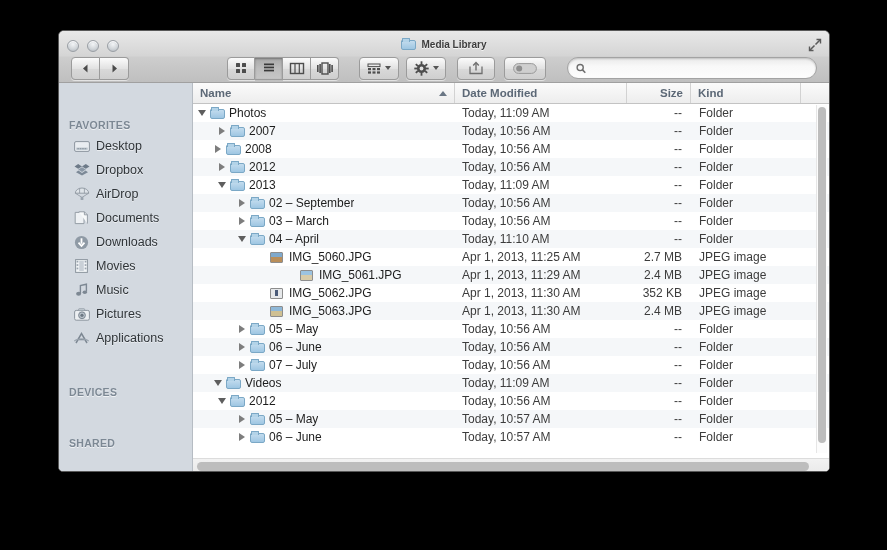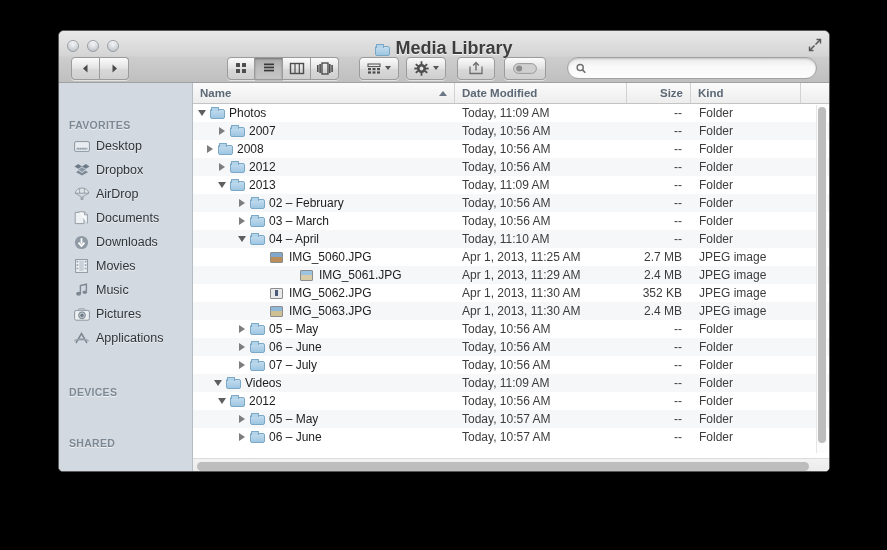--- a/index.html
+++ b/index.html
@@ -35,21 +35,21 @@
   }
   .light {
     width: 12px; height: 12px; border-radius: 50%;
     background: radial-gradient(circle at 50% 32%, #f2f4f6 0%, #d4d8dc 52%, #b0b6bc 100%);
     border: 1px solid #9a9fa5;
     box-shadow: inset 0 1px 0 rgba(255,255,255,.85);
   }
   .win-title {
     position: absolute; left: 0; right: 0; top: 7px;
     text-align: center;
-    font-size: 18px; font-weight: bold;
+    font-size: 10px; font-weight: bold;
     color: #3d3d3d;
     text-shadow: 0 1px 0 rgba(255,255,255,.75);
   }
   .win-title .tfolder { margin-right: 5px; vertical-align: -2px; }
   .fullscreen-btn {
     position: absolute; right: 5px; top: 5px;
     width: 18px; height: 18px; cursor: pointer;
   }
 
   
@@ -592,21 +592,21 @@
                   <i></i>
                 </span>
               </span>
               <span class="rlabel">2007</span>
             </div>
             <div class="c-date">Today, 10:56 AM</div>
             <div class="c-size">--</div>
             <div class="c-kind">Folder</div>
           </div>
           <div class="row odd">
-            <div class="c-name" style="padding-left:12px">
+            <div class="c-name" style="padding-left:20px">
               <span class="tri closed">
                 <b></b>
               </span>
               <span class="rowicon">
                 <span class="folder">
                   <i></i>
                 </span>
               </span>
               <span class="rlabel">2008</span>
             </div>
@@ -649,21 +649,21 @@
           <div class="row even">
             <div class="c-name" style="padding-left:44px">
               <span class="tri closed">
                 <b></b>
               </span>
               <span class="rowicon">
                 <span class="folder">
                   <i></i>
                 </span>
               </span>
-              <span class="rlabel">02 – February</span>
+              <span class="rlabel">02 – September</span>
             </div>
             <div class="c-date">Today, 10:56 AM</div>
             <div class="c-size">--</div>
             <div class="c-kind">Folder</div>
           </div>
           <div class="row odd">
             <div class="c-name" style="padding-left:44px">
               <span class="tri closed">
                 <b></b>
               </span>

